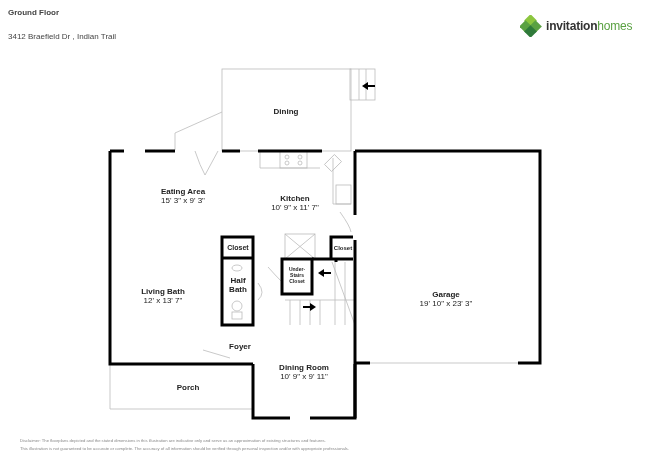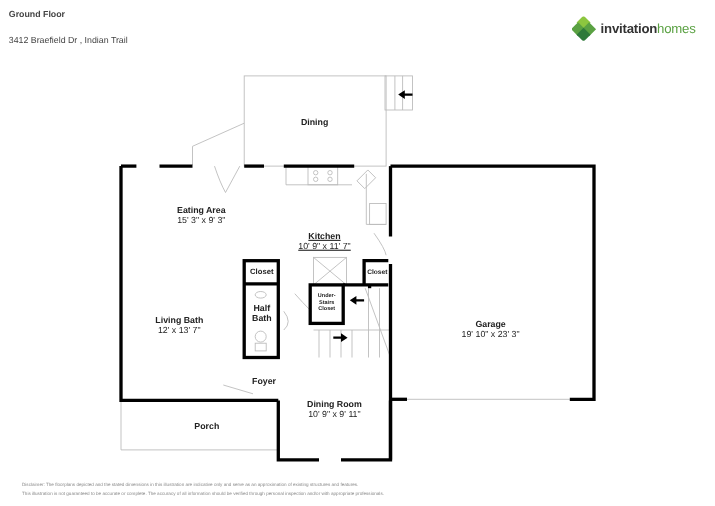--- a/index.html
+++ b/index.html
@@ -114,21 +114,21 @@
   </g>
 </svg>
 
 <div class="lbl" style="left:286px; top:107px;">
     <div class="n">Dining</div>
   </div>
 <div class="lbl" style="left:183px; top:187px;">
     <div class="n">Eating Area</div>
     <div>15' 3" x 9' 3"</div>
   </div>
-<div class="lbl" style="left:295px; top:210px;text-decoration:underline;">
+<div class="lbl" style="left:295px; top:194px;">
     <div class="n">Kitchen</div>
     <div>10' 9" x 11' 7"</div>
   </div>
 <div class="lbl" style="left:238px; top:244px; font-size:7px;">
     <div class="n">Closet</div>
   </div>
 <div class="lbl" style="left:238px; top:276px;text-align:center;">
     <div class="n">Half</div>
     <div class="n">Bath</div>
   </div>

